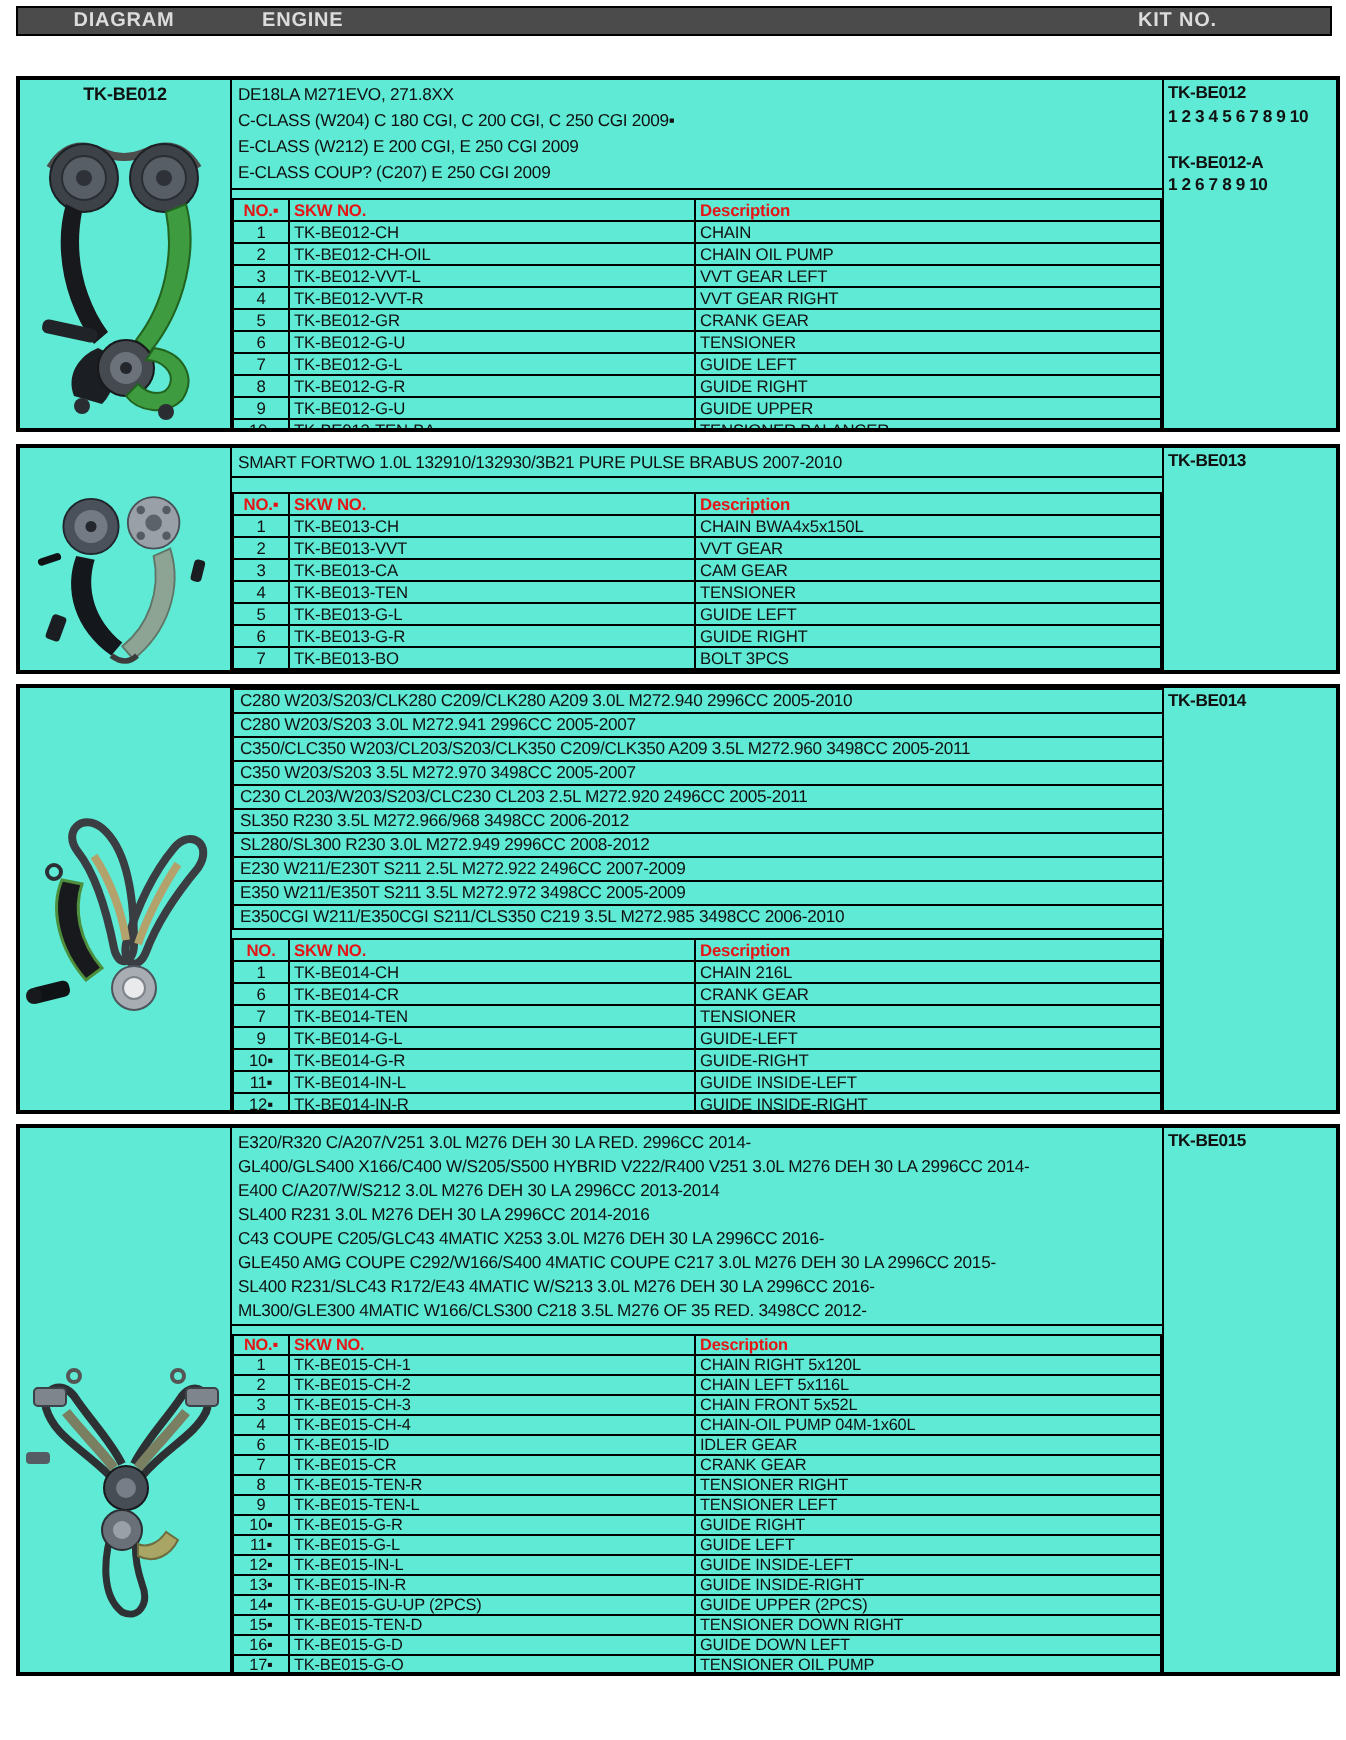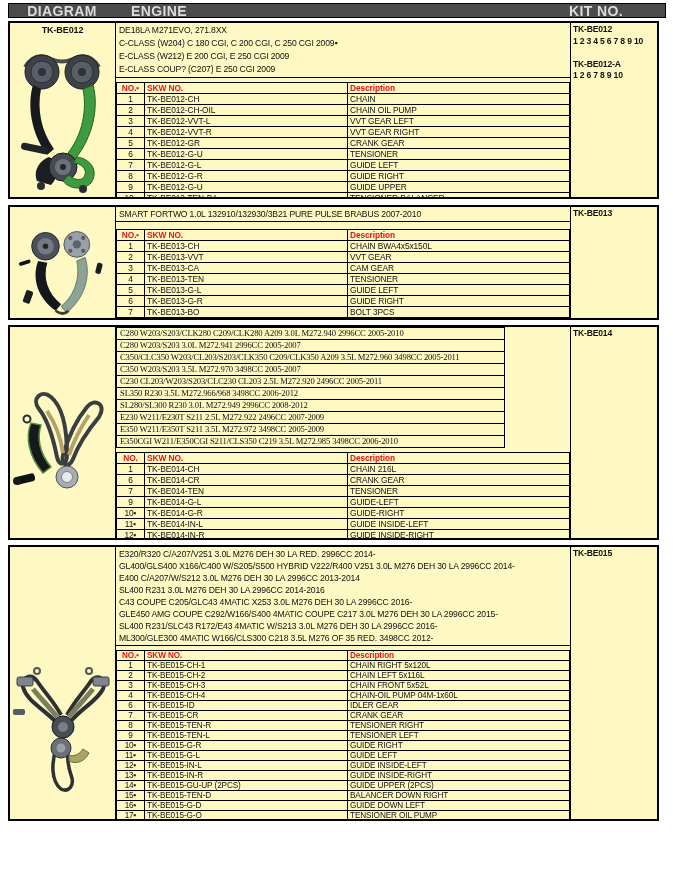--- a/index.html
+++ b/index.html
@@ -6,40 +6,40 @@
   html,body { background:#fff; }
   .sheet {
     position: relative;
     width: 673px; height: 870px;
     background: #fff;
     font-family: "Liberation Sans", sans-serif;
     color: #111;
     overflow: hidden;
   }
   .topbar {
-    margin: 3px 7px 3px 8px;
+    margin: 3px 7px 20px 8px;
     height: 15px;
     background: #4b4b4b;
     border: 1px solid #000;
     display: flex;
     align-items: center;
     color: #dcdcdc;
-    font-size: 14px;
+    font-size: 10px;
     font-weight: bold;
     letter-spacing: .4px;
   }
   .tb-diagram { width: 106px; text-align: center; }
   .tb-engine  { flex: 1; padding-left: 16px; }
   .tb-kit     { width: 96px; }
 
   .section {
-    margin: 0 14px 0 8px;
+    margin: 0 3px 0 8px;
     border: 2px solid #000;
     display: flex;
-    background: #fef9c3;
+    background: #5eead4;
     overflow: hidden;
   }
   .s1 { height: 178px; margin-bottom: 6px; }
   .s2 { height: 115px; margin-bottom: 5px; }
   .s3 { height: 215px; margin-bottom: 5px; }
   .s4 { height: 276px; }
 
   .diagram-cell {
     width: 106px;
     border-right: 1px solid #000;
@@ -58,26 +58,25 @@
   .engine-desc.plain { border-bottom: 1px solid #000; padding: 1px 0 1px 3px; }
   .engine-line {
     font-size: 8.6px; line-height: 13px;
     white-space: nowrap; overflow: hidden;
     letter-spacing: -.15px; color: #101010;
   }
   .s2 .engine-line { line-height: 12px; }
   .s4 .engine-line { line-height: 12px; }
   .engine-desc.boxed-wrap { padding: 0; }
   .engine-line.boxed {
-    width: 389px;
+    width: 494px;
     border: 1px solid #000;
     margin-top: -1px;
     line-height: 11px;
     padding: 0 3px;
-    font-family: Liberation Serif, serif;
   }
   .engine-line.boxed:first-child { margin-top: 0; }
 
   .spacer { height: 4px; flex: none; }
   .s2 .spacer { height: 7px; }
 
   table.parts { border-collapse: collapse; width: 100%; table-layout: fixed; }
   .parts th, .parts td {
     border: 1px solid #000;
     font-size: 8.4px; line-height: 10px; height: 10px;
@@ -501,21 +500,21 @@
               <td class="desc-col">GUIDE INSIDE-RIGHT</td>
             </tr>
             <tr>
               <td class="no-col">14▪</td>
               <td class="skw-col">TK-BE015-GU-UP (2PCS)</td>
               <td class="desc-col">GUIDE UPPER (2PCS)</td>
             </tr>
             <tr>
               <td class="no-col">15▪</td>
               <td class="skw-col">TK-BE015-TEN-D</td>
-              <td class="desc-col">BALANCER DOWN RIGHT</td>
+              <td class="desc-col">TENSIONER DOWN RIGHT</td>
             </tr>
             <tr>
               <td class="no-col">16▪</td>
               <td class="skw-col">TK-BE015-G-D</td>
               <td class="desc-col">GUIDE DOWN LEFT</td>
             </tr>
             <tr>
               <td class="no-col">17▪</td>
               <td class="skw-col">TK-BE015-G-O</td>
               <td class="desc-col">TENSIONER OIL PUMP</td>

